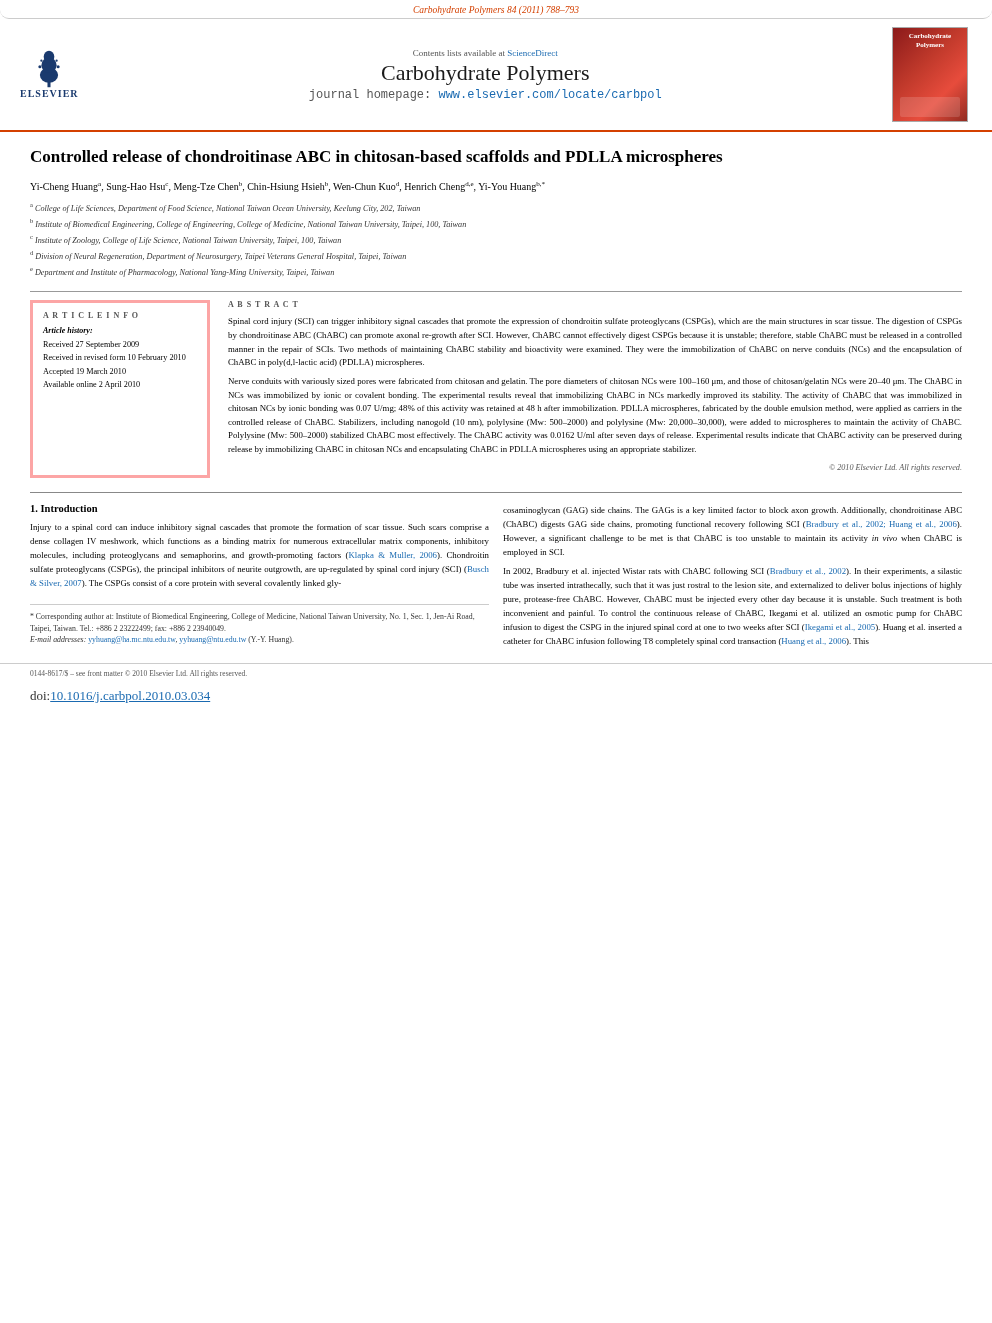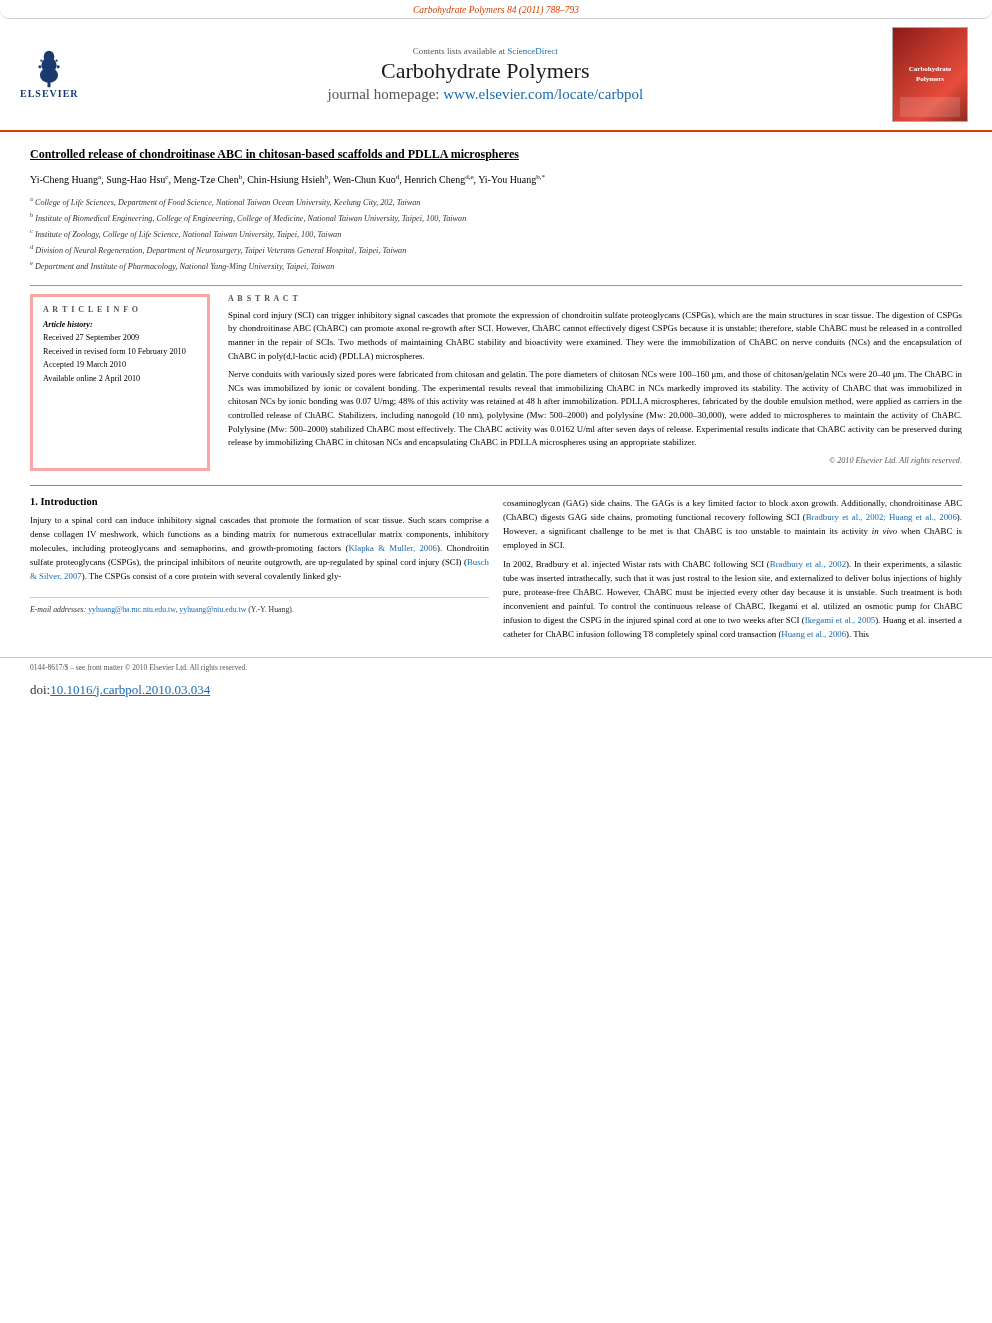--- a/index.html
+++ b/index.html
@@ -72,37 +72,38 @@
       text-decoration: none;
     }
     .journal-title-main {
       font-size: 22px;
       font-weight: normal;
       color: #1a1a1a;
       font-family: 'Times New Roman', serif;
       margin-bottom: 2px;
     }
     .journal-homepage {
-      font-size: 15px;
-      color: #555;
+      font-size: 12px;
+      color: #555;
+      font-family: Liberation Mono, monospace;
     }
     .journal-homepage a { color: #1a6ab1; text-decoration: none; }
 
     .sd-right {
       width: 80px;
     }
     .journal-cover {
       width: 76px;
       height: 95px;
       background: linear-gradient(135deg, #8b1a1a 0%, #c0392b 40%, #e74c3c 70%, #922b21 100%);
       border: 1px solid #aaa;
       display: flex;
       flex-direction: column;
       align-items: center;
-      justify-content: center;
+      justify-content: flex-start;
       position: relative;
       overflow: hidden;
     }
     .journal-cover-text {
       color: #fff;
       font-size: 7px;
       text-align: center;
       font-weight: bold;
       line-height: 1.3;
       padding: 4px;
@@ -115,27 +116,26 @@
       background: rgba(255,255,255,0.15);
       border-radius: 2px;
     }
 
     
     .article-body {
       padding: 14px 30px 0 30px;
     }
 
     .article-title {
-      font-size: 12px;
+      font-size: 17px;
       font-weight: bold;
       color: #000;
       line-height: 1.35;
       margin-bottom: 10px;
       font-family: 'Times New Roman', serif;
-      text-decoration: underline;
     }
 
     .authors-line {
       font-size: 10px;
       color: #000;
       margin-bottom: 6px;
       line-height: 1.5;
     }
     .authors-line sup {
       font-size: 7px;
@@ -389,20 +389,23 @@
 
   <div class="intro-section">
     <div class="intro-left-col">
       <div class="section-heading">1.  Introduction</div>
       <div class="body-text">
         Injury to a spinal cord can induce inhibitory signal cascades that promote the formation of scar tissue. Such scars comprise a dense collagen IV meshwork, which functions as a binding matrix for numerous extracellular matrix components, inhibitory molecules, including proteoglycans and semaphorins, and growth-promoting factors (<a href="#" class="citation-link">Klapka &amp; Muller, 2006</a>). Chondroitin sulfate proteoglycans (CSPGs), the principal inhibitors of neurite outgrowth, are up-regulated by spinal cord injury (SCI) (<a href="#" class="citation-link">Busch &amp; Silver, 2007</a>). The CSPGs consist of a core protein with several covalently linked gly-
       </div>
 
       <div class="footnote-section">
         <div class="footnote-text">
+          * Corresponding author at: Institute of Biomedical Engineering, College of Medicine, National Taiwan University, No. 1, Sec. 1, Jen-Ai Road, Taipei, Taiwan. Tel.: +886 2 23222499; fax: +886 2 23940049.
+        </div>
+        <div class="footnote-text">
           <em>E-mail addresses:</em>
           <a href="#">yyhuang@ha.mc.ntu.edu.tw</a>,
           <a href="#">yyhuang@ntu.edu.tw</a>
           (Y.-Y. Huang).
         </div>
       </div>
     </div>
 
     <div class="intro-right-col">
       <div class="body-text">

